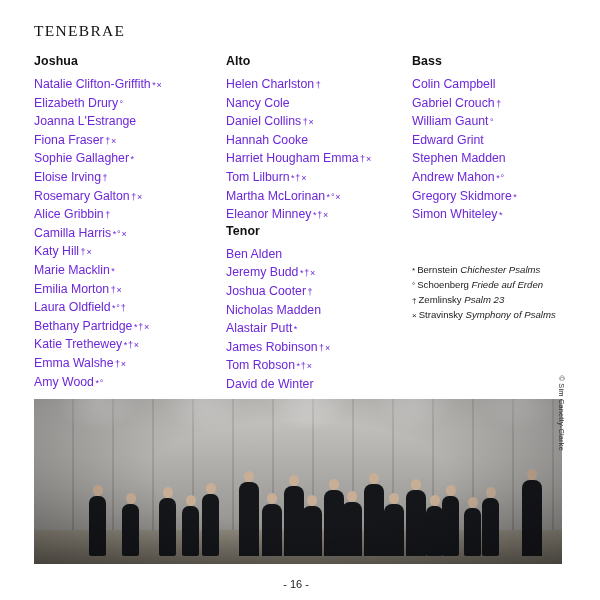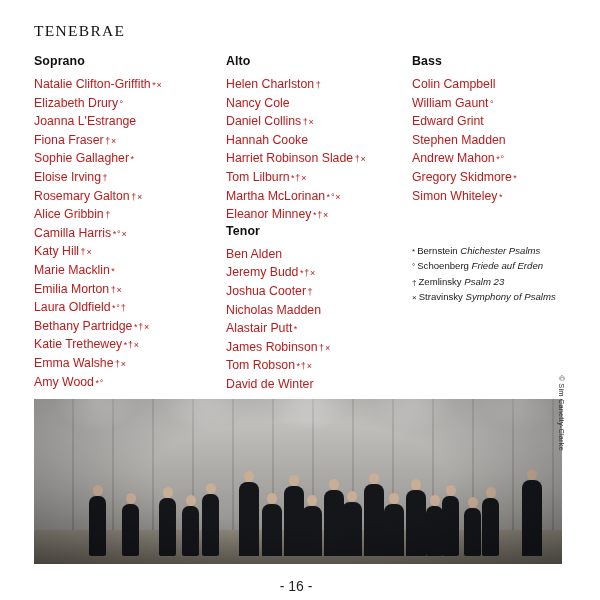--- a/index.html
+++ b/index.html
@@ -52,21 +52,21 @@
     margin-top: 0;
   }
   ul.names {
     list-style: none;
     margin: 0;
     padding: 0;
   }
   ul.names li {
     font-size: 12.3px;
     line-height: 18.6px;
-    color: #b91c1c;
+    color: #6d28d9;
     white-space: nowrap;
   }
   .sym {
     font-size: 9px;
     vertical-align: top;
     position: relative;
     top: 1px;
     letter-spacing: 0.8px;
     margin-left: 1.5px;
   }
@@ -166,35 +166,35 @@
     font-size: 7.4px;
     color: #333;
     white-space: nowrap;
     letter-spacing: 0.2px;
   }
   .page-number {
     position: absolute;
     left: 0; right: 8px;
     top: 578px;
     text-align: center;
-    font-size: 14px;
+    font-size: 11px;
     color: #222;
   }
 </style>
 </head>
 <body>
 
 <div class="page">
 
   <h1 class="doc-title">TENEBRAE</h1>
 
   <div class="columns">
 
     <div class="col col-1">
-      <div class="section-head">Soprano</div>
+      <div class="section-head">Joshua</div>
       <ul class="names" id="list-soprano">
           <li><span>Natalie Clifton-Griffith</span><span class="sym">*×</span></li>
           <li><span>Elizabeth Drury</span><span class="sym">°</span></li>
           <li><span>Joanna L'Estrange</span></li>
           <li><span>Fiona Fraser</span><span class="sym">†×</span></li>
           <li><span>Sophie Gallagher</span><span class="sym">*</span></li>
           <li><span>Eloise Irving</span><span class="sym">†</span></li>
           <li><span>Rosemary Galton</span><span class="sym">†×</span></li>
           <li><span>Alice Gribbin</span><span class="sym">†</span></li>
           <li><span>Camilla Harris</span><span class="sym">*°×</span></li>
@@ -209,21 +209,21 @@
         </ul>
     </div>
 
     <div class="col col-2">
       <div class="section-head">Alto</div>
       <ul class="names" id="list-alto">
           <li><span>Helen Charlston</span><span class="sym">†</span></li>
           <li><span>Nancy Cole</span></li>
           <li><span>Daniel Collins</span><span class="sym">†×</span></li>
           <li><span>Hannah Cooke</span></li>
-          <li><span>Harriet Robinson Slade</span><span class="sym">†×</span></li>
+          <li><span>Harriet Hougham Emma</span><span class="sym">†×</span></li>
           <li><span>Tom Lilburn</span><span class="sym">*†×</span></li>
           <li><span>Martha McLorinan</span><span class="sym">*°×</span></li>
           <li><span>Eleanor Minney</span><span class="sym">*†×</span></li>
         </ul>
       <div class="section-head tenor">Tenor</div>
       <ul class="names" id="list-tenor">
           <li><span>Ben Alden</span></li>
           <li><span>Jeremy Budd</span><span class="sym">*†×</span></li>
           <li><span>Joshua Cooter</span><span class="sym">†</span></li>
           <li><span>Nicholas Madden</span></li>
@@ -231,20 +231,21 @@
           <li><span>James Robinson</span><span class="sym">†×</span></li>
           <li><span>Tom Robson</span><span class="sym">*†×</span></li>
           <li><span>David de Winter</span></li>
         </ul>
     </div>
 
     <div class="col col-3">
       <div class="section-head">Bass</div>
       <ul class="names" id="list-bass">
           <li><span>Colin Campbell</span></li>
+          <li><span>Gabriel Crouch</span><span class="sym">†</span></li>
           <li><span>William Gaunt</span><span class="sym">°</span></li>
           <li><span>Edward Grint</span></li>
           <li><span>Stephen Madden</span></li>
           <li><span>Andrew Mahon</span><span class="sym">*°</span></li>
           <li><span>Gregory Skidmore</span><span class="sym">*</span></li>
           <li><span>Simon Whiteley</span><span class="sym">*</span></li>
         </ul>
       <div class="legend" id="legend-list">
           <div class="legend-item"><span class="lsym">*</span><span>Bernstein </span><em>Chichester Psalms</em></div>
           <div class="legend-item"><span class="lsym">°</span><span>Schoenberg </span><em>Friede auf Erden</em></div>

